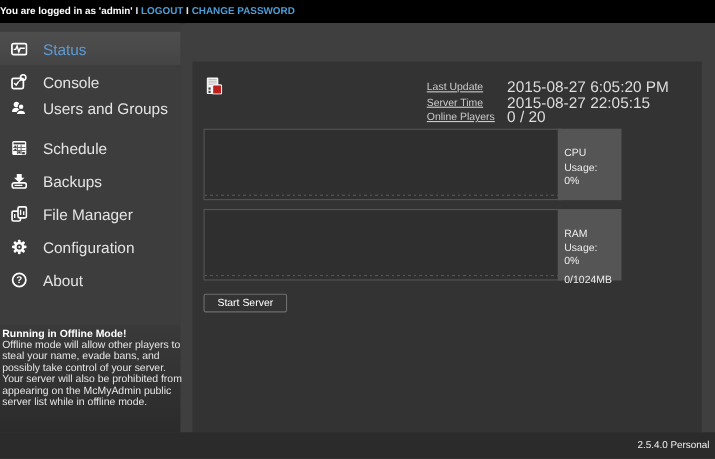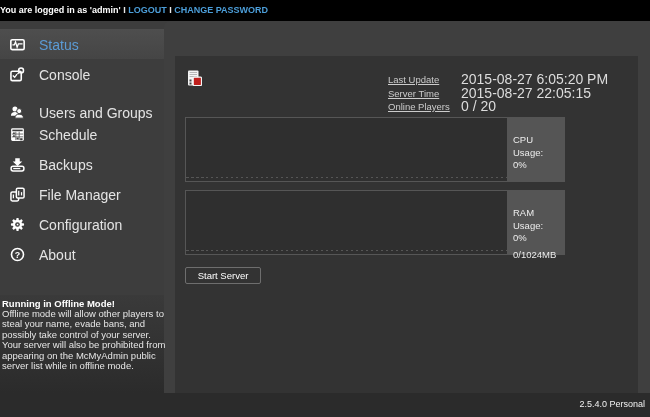--- a/index.html
+++ b/index.html
@@ -108,21 +108,21 @@
     </div>
     <div class="mrow" style="top:38px">
       <svg class="micon" viewBox="0 0 16 16">
         <rect x="1" y="4.5" width="11" height="10" rx="1.5" fill="none" stroke="#fff" stroke-width="1.7"></rect>
         <circle cx="11.8" cy="3.6" r="2.6" fill="none" stroke="#fff" stroke-width="1.6"></circle>
         <polyline points="3,9 5,11 7.5,7.5" fill="none" stroke="#fff" stroke-width="1.4"></polyline>
         <line x1="9.8" y1="5.6" x2="8" y2="7.4" stroke="#fff" stroke-width="1.4"></line>
       </svg>
       <span class="mtxt">Console</span>
     </div>
-    <div class="mrow" style="top:76px">
+    <div class="mrow" style="top:62px">
       <svg class="micon" viewBox="0 0 16 16">
         <circle cx="5.3" cy="4.2" r="2.7" fill="#fff"></circle>
         <path d="M1 11.5 Q1 7.5 5.3 7.5 Q9.5 7.5 9.5 11.5 Z" fill="#fff"></path>
         <circle cx="9.8" cy="6.5" r="2.7" fill="#fff" stroke="#3d3d3d" stroke-width="1"></circle>
         <path d="M5.3 14 Q5.3 9.8 9.8 9.8 Q14.3 9.8 14.3 14 Z" fill="#fff" stroke="#3d3d3d" stroke-width="1"></path>
       </svg>
       <span class="mtxt">Users and Groups</span>
     </div>
     <div class="mrow" style="top:128px">
       <svg class="micon" viewBox="0 0 16 16">

